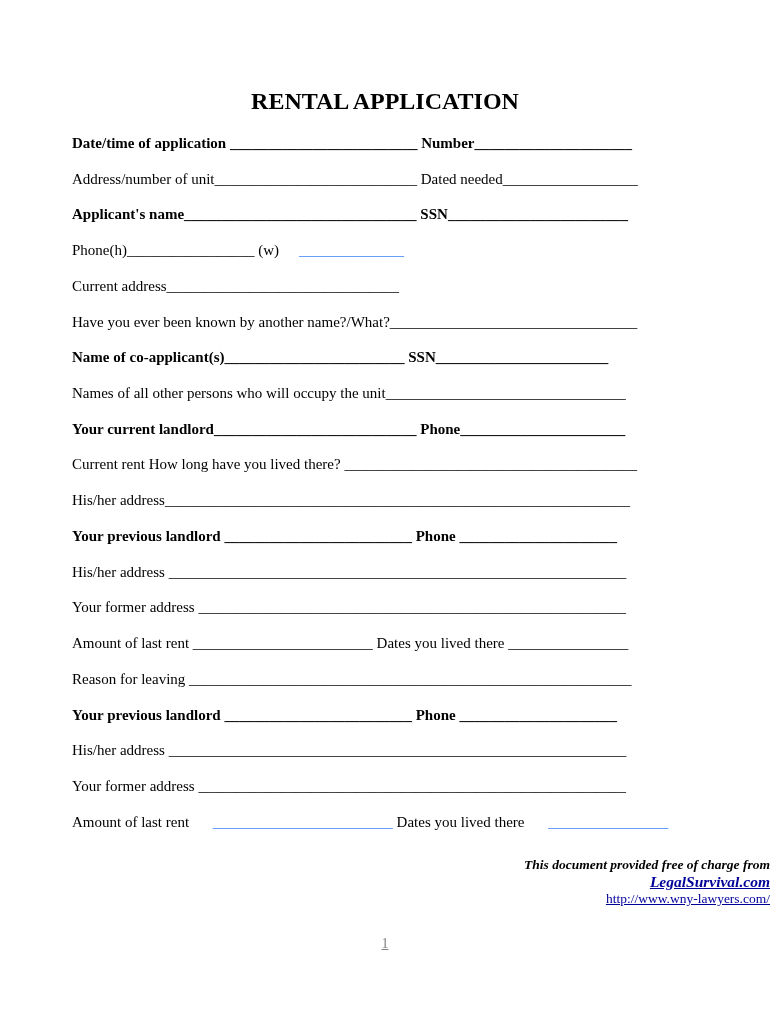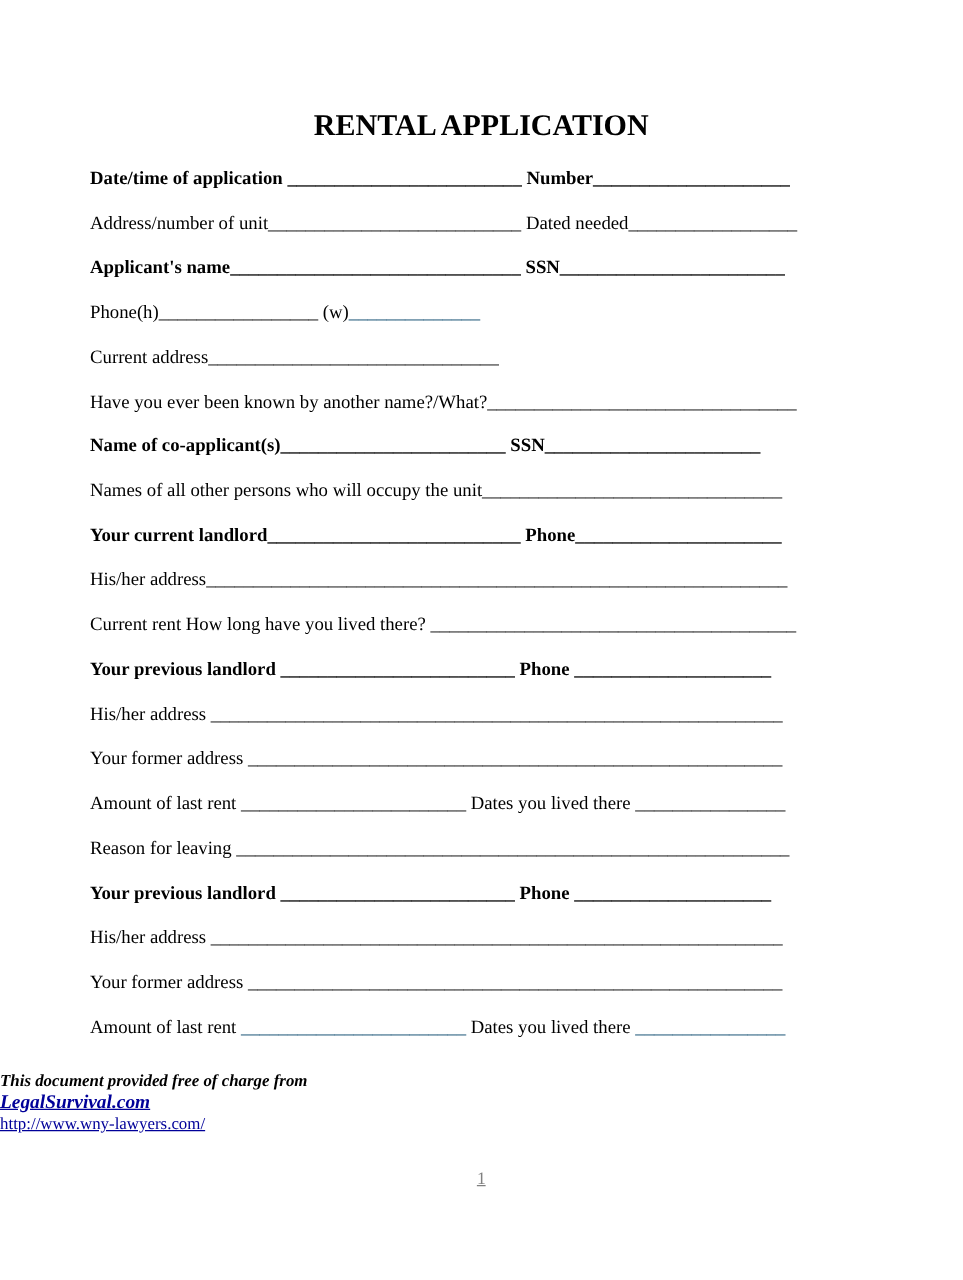--- a/index.html
+++ b/index.html
@@ -29,27 +29,27 @@
     left: 72px;
     right: 40px;
   }
   .form-row {
     height: 35.72px;
     font-size: 15px;
     line-height: 21px;
     white-space: nowrap;
   }
   .form-row .b { font-weight: bold; }
-  .form-row .gray { color: #0c4a6e; }
+  .form-row .gray { color: #3b82f6; padding-left: 20px; }
   .footer {
     position: absolute;
     top: 856px;
     left: 0;
     width: 100%;
-    text-align: left;
+    text-align: right;
     font-size: 13.5px;
     line-height: 17px;
   }
   .f-provided { font-weight: bold; font-style: italic; }
   .f-site { font-size: 15.5px; }
   .f-site a { font-weight: bold; font-style: italic; }
   .footer a {
     color: #000099;
     text-decoration: underline;
     cursor: pointer;
@@ -76,22 +76,22 @@
   <div class="form-rows">
       <div class="form-row"><span class="b label">Date/time of application </span><span class="b line">_________________________</span><span class="b label"> Number</span><span class="b line">_____________________</span></div>
       <div class="form-row"><span class="label">Address/number of unit</span><span class="line">___________________________</span><span class="label"> Dated needed</span><span class="line">__________________</span></div>
       <div class="form-row"><span class="b label">Applicant's name</span><span class="b line">_______________________________</span><span class="b label"> SSN</span><span class="b line">________________________</span></div>
       <div class="form-row"><span class="label">Phone(h)</span><span class="line">_________________</span><span class="label"> (w)</span><span class="gray line">______________</span></div>
       <div class="form-row"><span class="label">Current address</span><span class="line">_______________________________</span></div>
       <div class="form-row"><span class="label">Have you ever been known by another name?/What?</span><span class="line">_________________________________</span></div>
       <div class="form-row"><span class="b label">Name of co-applicant(s)</span><span class="b line">________________________</span><span class="b label"> SSN</span><span class="b line">_______________________</span></div>
       <div class="form-row"><span class="label">Names of all other persons who will occupy the unit</span><span class="line">________________________________</span></div>
       <div class="form-row"><span class="b label">Your current landlord</span><span class="b line">___________________________</span><span class="b label"> Phone</span><span class="b line">______________________</span></div>
+      <div class="form-row"><span class="label">Current rent How long have you lived there? </span><span class="line">_______________________________________</span></div>
       <div class="form-row"><span class="label">His/her address</span><span class="line">______________________________________________________________</span></div>
-      <div class="form-row"><span class="label">Current rent How long have you lived there? </span><span class="line">_______________________________________</span></div>
       <div class="form-row"><span class="b label">Your previous landlord </span><span class="b line">_________________________</span><span class="b label"> Phone </span><span class="b line">_____________________</span></div>
       <div class="form-row"><span class="label">His/her address </span><span class="line">_____________________________________________________________</span></div>
       <div class="form-row"><span class="label">Your former address </span><span class="line">_________________________________________________________</span></div>
       <div class="form-row"><span class="label">Amount of last rent </span><span class="line">________________________</span><span class="label"> Dates you lived there </span><span class="line">________________</span></div>
       <div class="form-row"><span class="label">Reason for leaving </span><span class="line">___________________________________________________________</span></div>
       <div class="form-row"><span class="b label">Your previous landlord </span><span class="b line">_________________________</span><span class="b label"> Phone </span><span class="b line">_____________________</span></div>
       <div class="form-row"><span class="label">His/her address </span><span class="line">_____________________________________________________________</span></div>
       <div class="form-row"><span class="label">Your former address </span><span class="line">_________________________________________________________</span></div>
       <div class="form-row"><span class="label">Amount of last rent </span><span class="gray line">________________________</span><span class="label"> Dates you lived there </span><span class="gray line">________________</span></div>
     </div>

